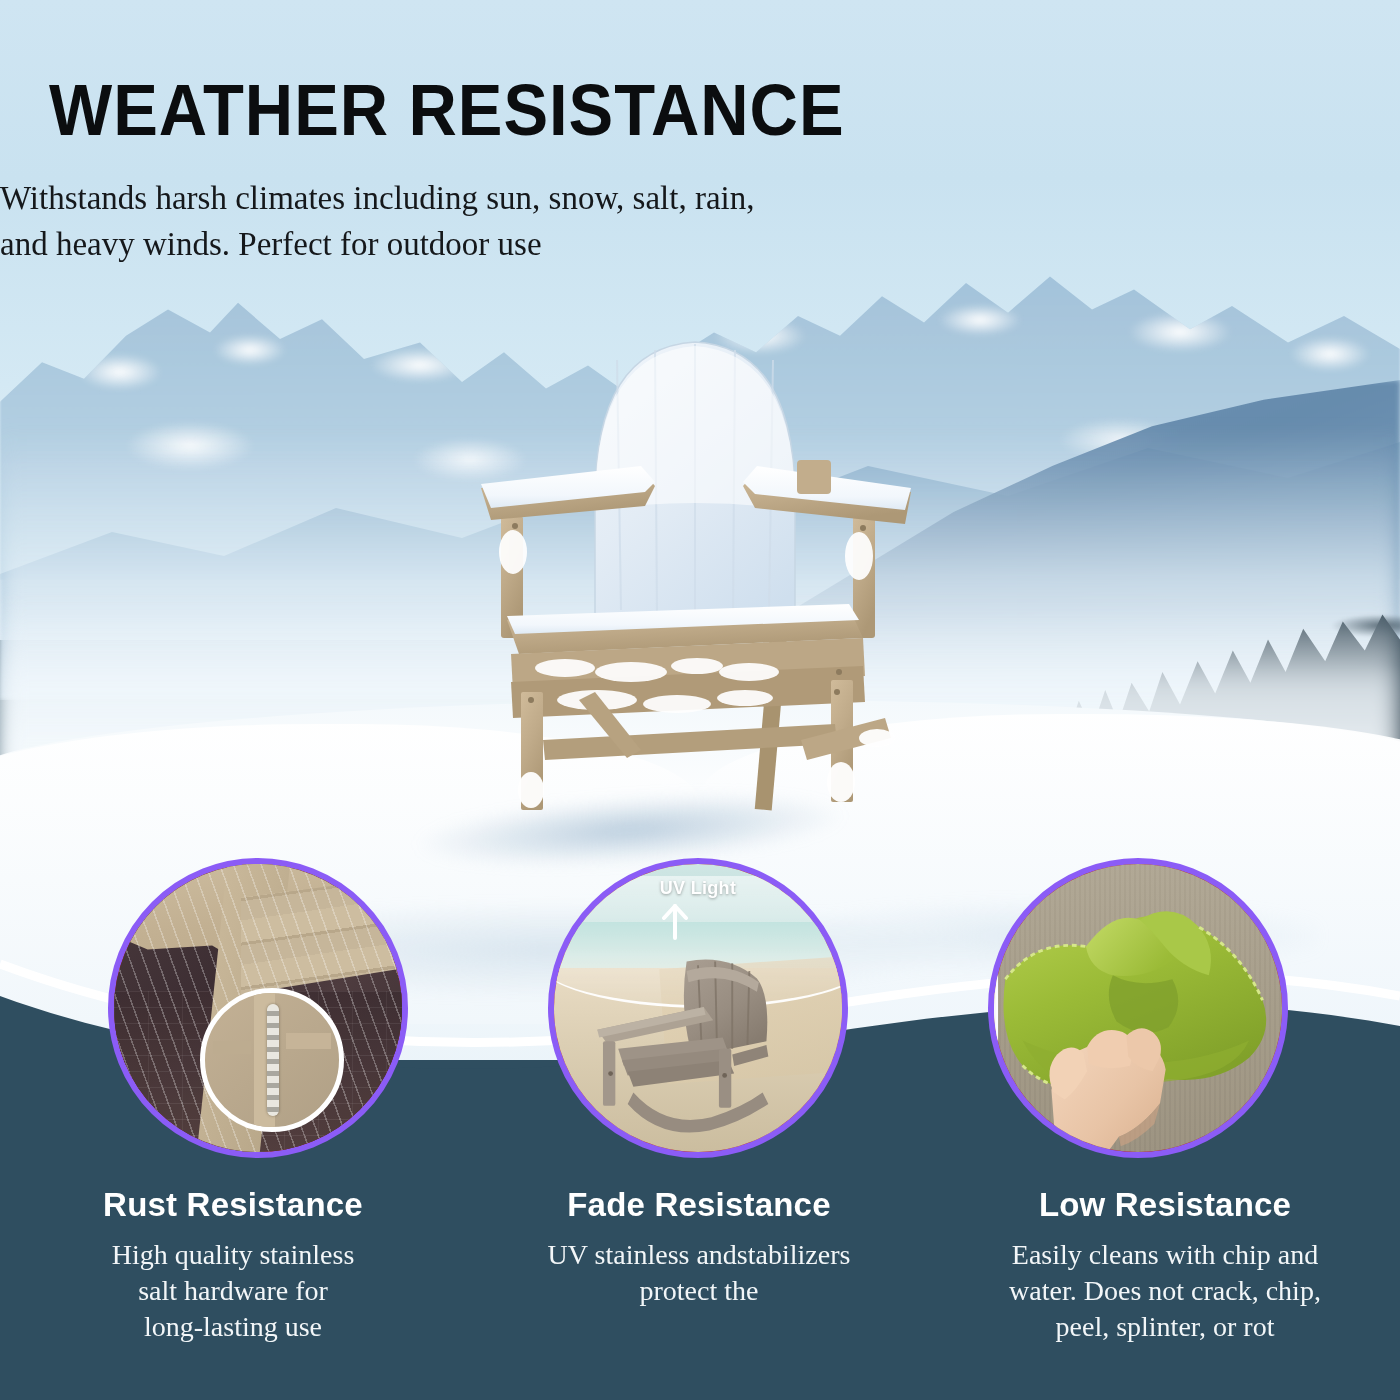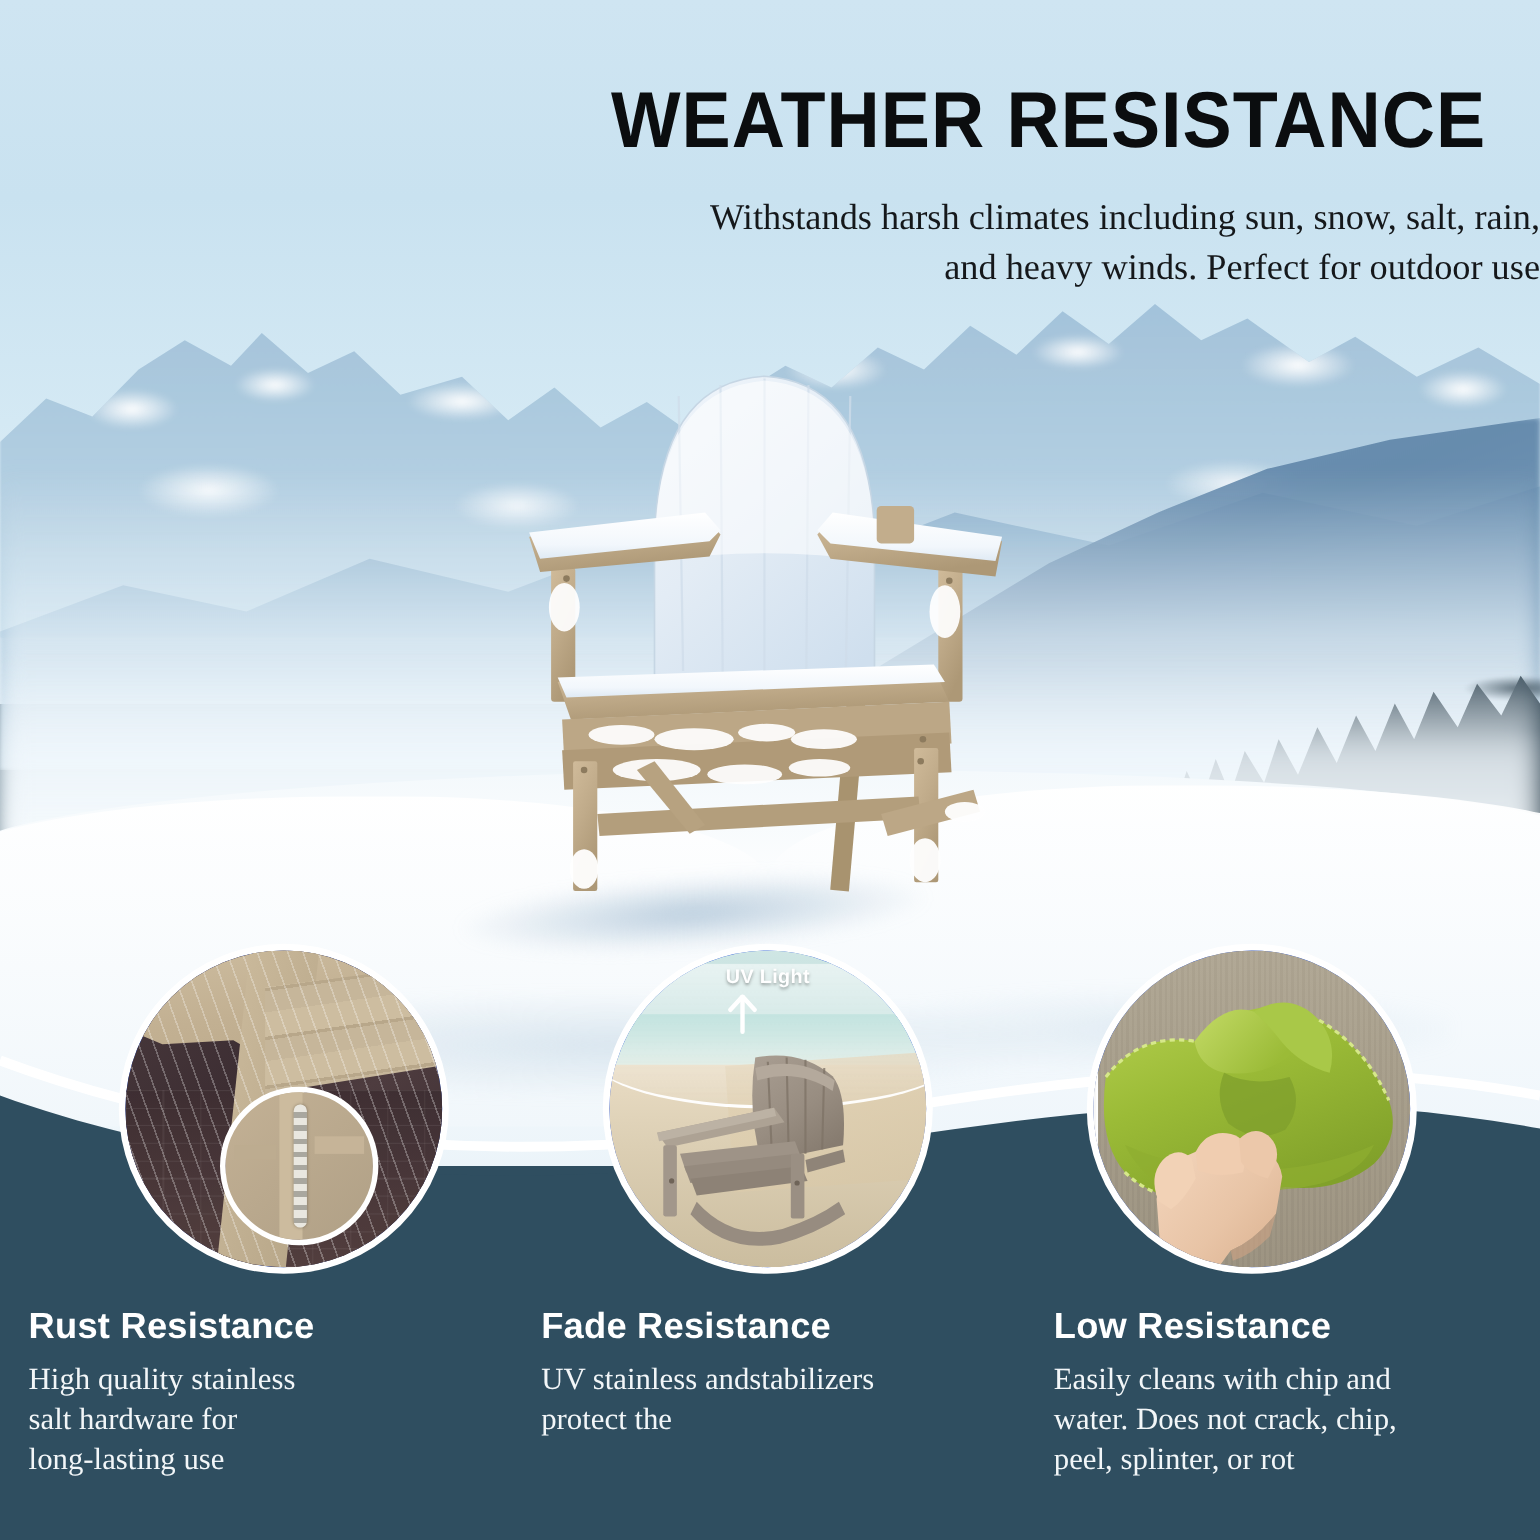--- a/index.html
+++ b/index.html
@@ -143,21 +143,21 @@
   .chair { position:absolute; left:445px; top:320px; width:500px; height:500px; }
   .chair svg { width:100%; height:100%; display:block; }
 
   
   .panel {
     position:absolute; left:0; top:930px; width:1400px; height:470px;
   }
   .panel svg { position:absolute; left:0; top:0; width:1400px; height:470px; display:block; }
 
   
-  .header { position:absolute; left:0; top:0; width:1400px; text-align:right; }
+  .header { position:absolute; left:0; top:0; width:1400px; text-align:left; }
   .title {
     margin-top:74px;
     font-family:"Liberation Sans", sans-serif;
     font-weight:700;
     font-size:72px;
     letter-spacing:1px;
     color:#0b0d0f;
     transform:scaleX(.93);
     line-height:1;
   }
@@ -167,23 +167,23 @@
     font-size:33px;
     line-height:1.38;
     color:#15181b;
   }
 
   
   .circle {
     position:absolute;
     width:300px; height:300px;
     border-radius:50%;
-    border:6px solid #ffffff;
+    border:6px solid #8b5cf6;
     overflow:hidden;
-    background:#1d4ed8;
+    background:#b91c1c;
     text-decoration:underline;
   }
   .c1 { left:108px; top:858px; }
   .c2 { left:548px; top:858px; }
   .c3 { left:988px; top:858px; }
 
   .circle-inner { position:absolute; inset:0; }
 
   
   .rust-bg {
@@ -273,21 +273,21 @@
   .deck-grain {
     position:absolute; inset:0;
     background:repeating-linear-gradient(90deg, rgba(0,0,0,.05) 0 2px, rgba(255,255,255,.04) 2px 5px);
     opacity:.5;
   }
   .cloth { position:absolute; left:-2%; top:8%; width:104%; height:80%; }
   .hand  { position:absolute; left:12%; top:28%; width:52%; height:78%; }
 
   
   .features { position:absolute; left:0; top:1186px; width:1400px; display:flex; }
-  .feature { width:466px; padding:0 26px; }
+  .feature { width:466px; text-align:center; padding:0 26px; }
   .f-title {
     font-family:"Liberation Sans", sans-serif;
     font-weight:700;
     font-size:33px;
     color:#ffffff;
     letter-spacing:.2px;
     margin-bottom:13px;
   }
   .f-desc {
     font-family:"Liberation Serif", serif;

